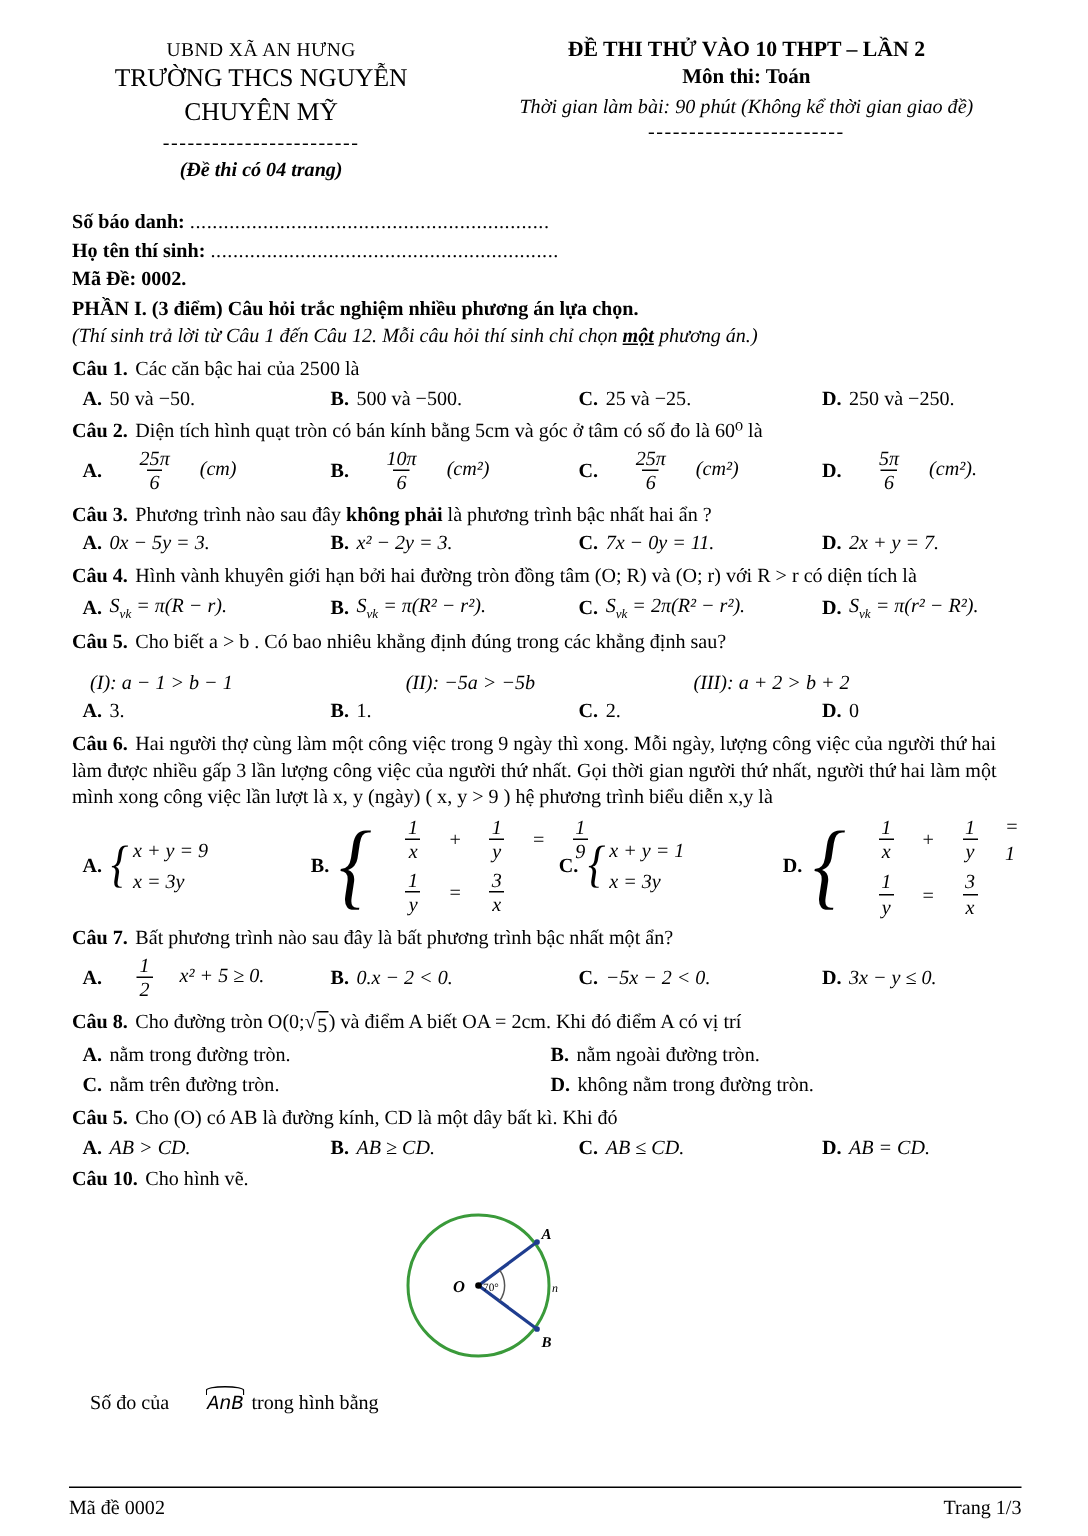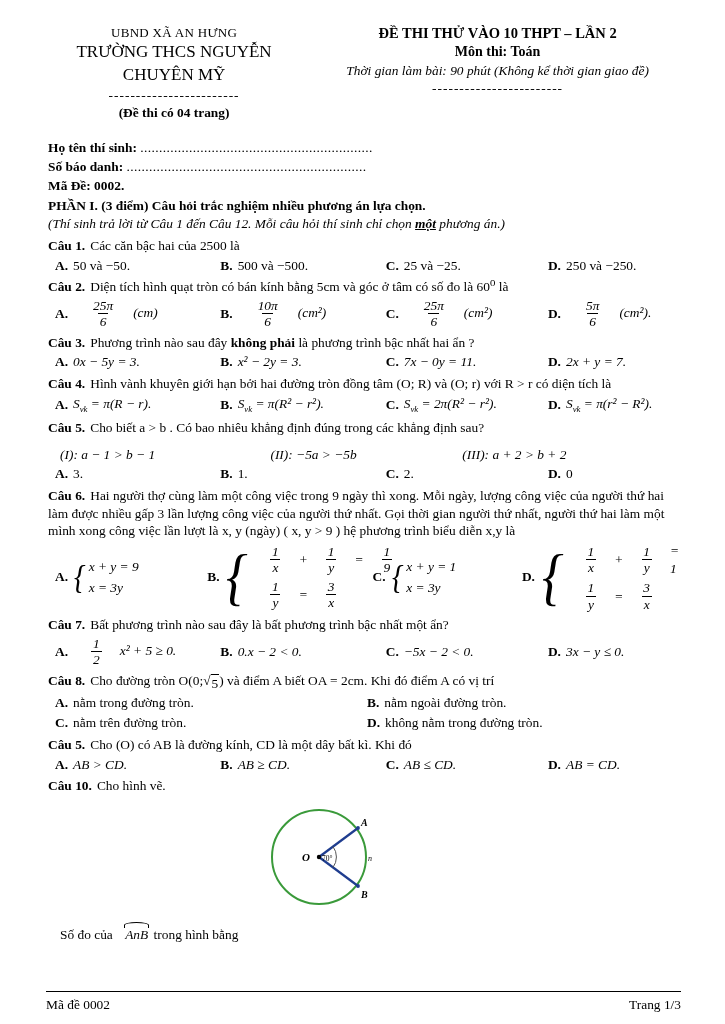--- a/index.html
+++ b/index.html
@@ -6,21 +6,21 @@
   html,body { margin:0; padding:0; background:#fff; }
   body { font-family:"Liberation Serif","DejaVu Serif",serif; font-size:13.4px; line-height:1.32; color:#000; }
   .page { width:725px; height:1024px; padding:24px 46px 8px 48px; position:relative; overflow:hidden; background:#fff; }
 
   
   .header { display:flex;gap:16px; }
   .hdr-left { width:41%; text-align:center; }
   .hdr-right { width:59%; text-align:center; }
   .hl1 { font-size:13px; letter-spacing:0.3px; }
   .hl2 { font-weight:normal; font-size:17px; }
-  .hl3 { font-weight:bold; }
+  .hl3 { font-weight:bold;font-style:italic; }
   .ht1 { font-weight:bold; font-size:14.5px; }
   .ht2 { font-weight:bold; font-size:14px; }
   .ht3 { font-style:italic; }
   .dashes { letter-spacing:1px; }
 
   
   .student { margin-top:18px; }
   .srow { font-weight:bold; margin-top:1px; }
   .dots { font-weight:normal; letter-spacing:0.4px; }
 
@@ -51,21 +51,21 @@
   .frac .fd { border-top:1px solid #000; padding:0 2px; }
   sub { font-size:0.65em; }
   .rad { display:inline-flex; align-items:flex-start; }
   .rad .rsign { line-height:1.05; }
   .rad .rbody { border-top:1px solid #000; padding:0 1px; }
   .sys { display:inline-flex; align-items:center; vertical-align:middle; }
   .sys .brace { font-size:34px; line-height:1; font-weight:400; transform:scaleX(0.85); }
   .sys.tall .brace { font-size:64px; }
   .sys-lines { display:inline-flex; flex-direction:column; justify-content:center; gap:3px; margin-left:2px; }
   .sys-line { display:inline-flex; align-items:center; }
-  .arc-over { position:relative; font-style:italic; display:inline-block; padding:0 2px; margin-left:7px; }
+  .arc-over { position:relative; font-style:italic; display:inline-block; padding:0 2px; margin-left:20px;font-family:Liberation Mono, monospace; }
   .arc-over::before { content:""; position:absolute; left:1px; right:1px; top:-4px; height:5px;
     border-top:1.2px solid #000; border-left:1.2px solid #000; border-right:1.2px solid #000;
     border-radius:100% 100% 0 0 / 100% 100% 0 0; }
 
   
   .figure { margin:4px 0 0 205px; width:152px; }
   .fig-caption { margin:4px 0 0 12px; }
 
   
   .footer { position:absolute; left:46px; right:44px; bottom:10px; border-top:1px solid #000;
@@ -85,22 +85,22 @@
     </div>
     <div class="hdr-right">
       <div class="ht1">ĐỀ THI THỬ VÀO 10 THPT – LẦN 2</div>
       <div class="ht2">Môn thi: Toán</div>
       <div class="ht3">Thời gian làm bài: 90 phút (Không kể thời gian giao đề)</div>
       <div class="dashes">------------------------</div>
     </div>
   </div>
 
   <div class="student">
+    <div class="srow"><b>Số báo danh:</b> <span class="dots">................................................................</span></div>
     <div class="srow"><b>Họ tên thí sinh:</b> <span class="dots">..............................................................</span></div>
-    <div class="srow"><b>Số báo danh:</b> <span class="dots">................................................................</span></div>
     <div class="srow"><b>Mã Đề: 0002.</b></div>
   </div>
 
   <div class="part-head">PHẦN I. (3 điểm) Câu hỏi trắc nghiệm nhiều phương án lựa chọn.</div>
   <div class="part-note"><span>(Thí sinh trả lời từ Câu 1 đến Câu 12. Mỗi câu hỏi thí sinh chỉ chọn </span><b class="em">một</b><span> phương án.)</span></div>
 
   <div class="q">
     <div class="q-text"><b class="q-num">Câu 1.</b><span>Các căn bậc hai của 2500 là</span></div>
     <div class="opts o4">
       <span class="opt">

